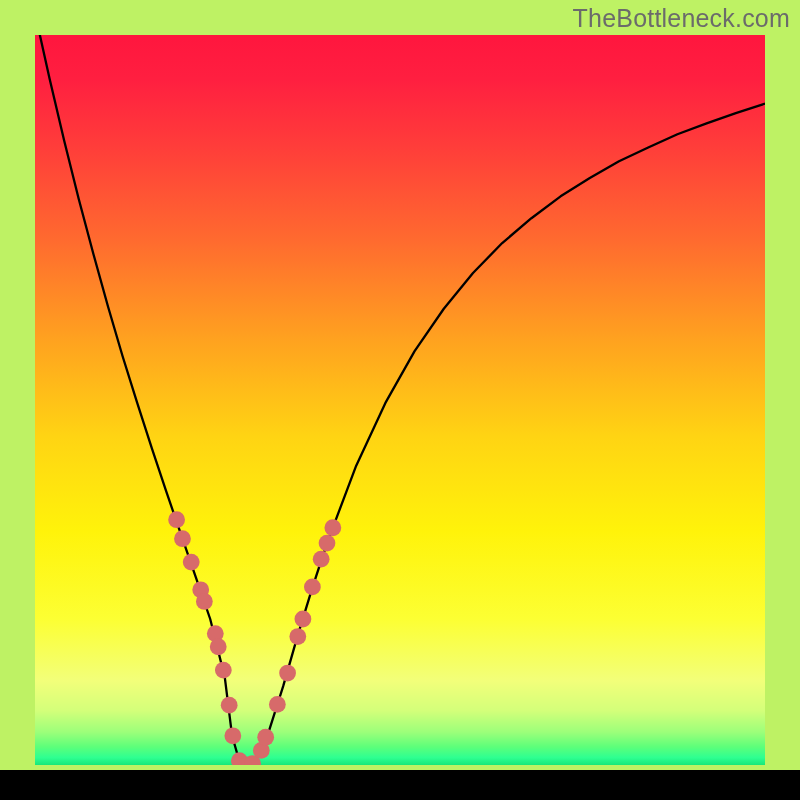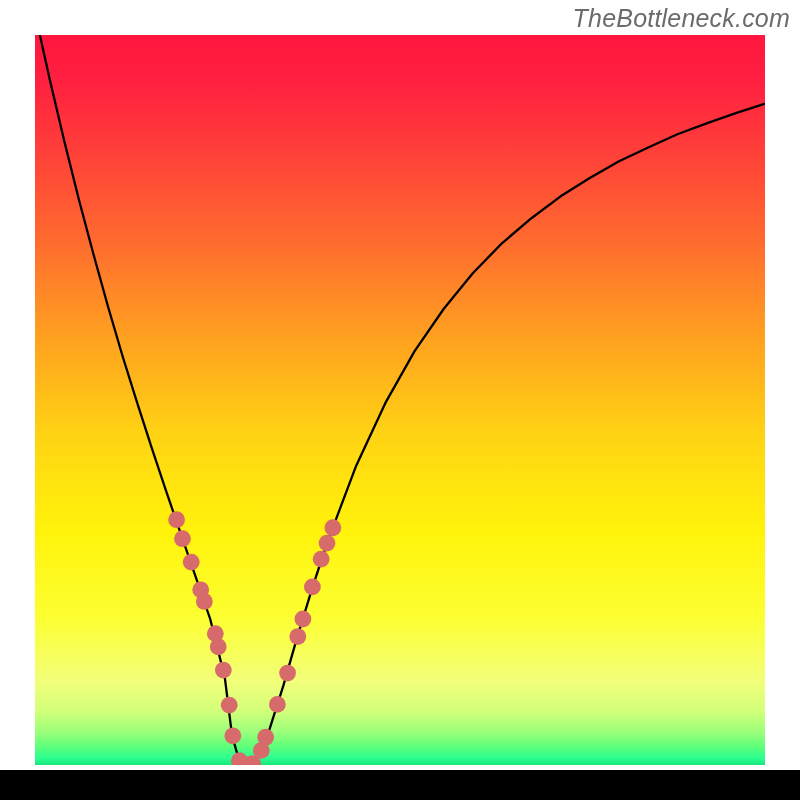--- a/index.html
+++ b/index.html
@@ -10,22 +10,21 @@
     overflow: hidden;
     background: #000;
     font-family: Arial, Helvetica, sans-serif;
   }
   .frame {
     position: absolute;
     top: 0;
     left: 0;
     width: 800px;
     height: 770px;
-    background: #ffffff;
-    font-style: italic;
+    background: #bef264;
   }
   .plot {
     position: absolute;
     top: 35px;
     left: 35px;
     width: 730px;
     height: 730px;
     overflow: hidden;
   }
   .watermark {

